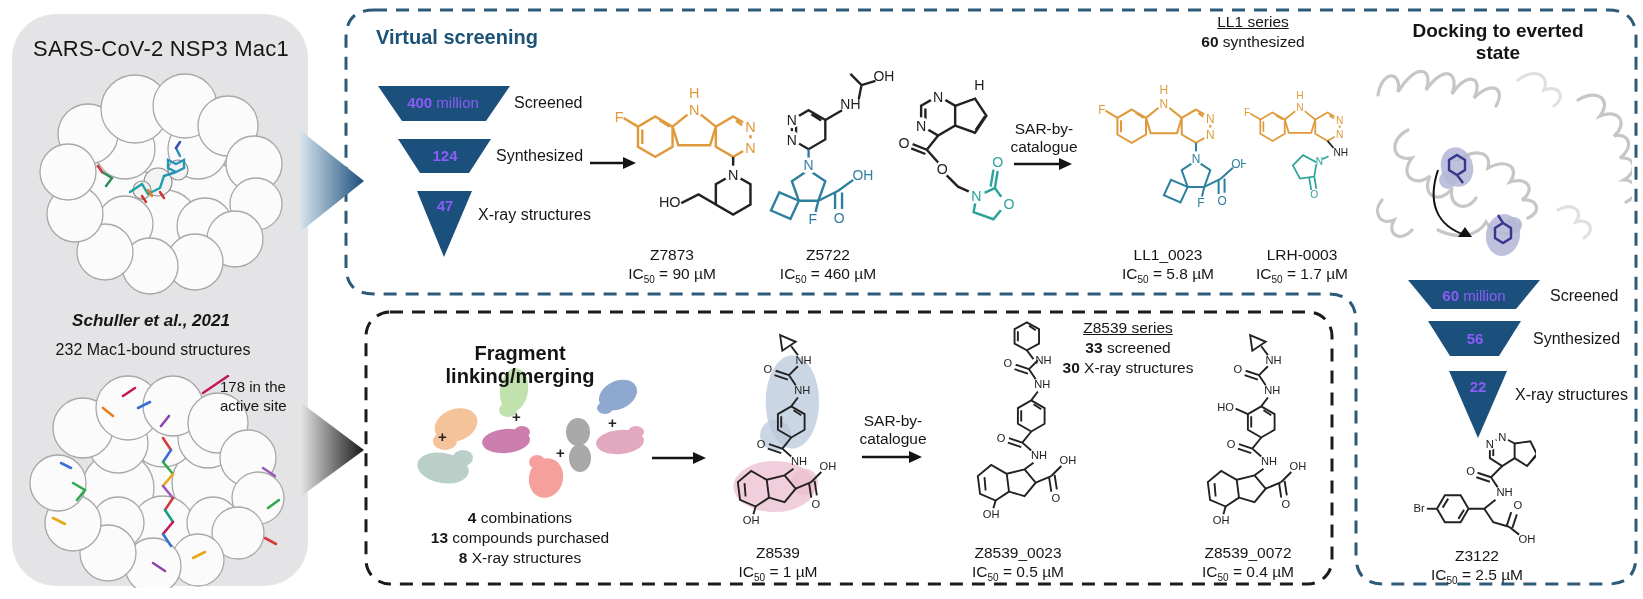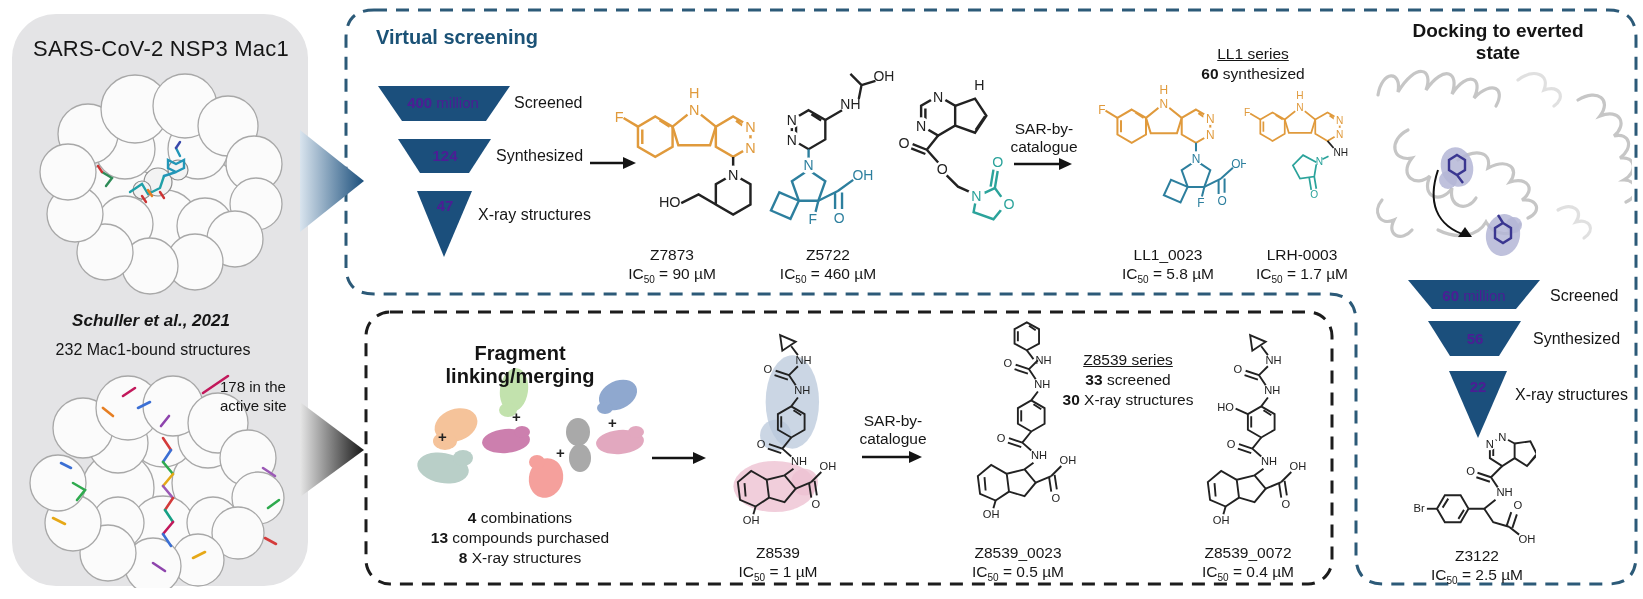--- a/index.html
+++ b/index.html
@@ -9,27 +9,27 @@
   .ctr{text-align:center;}
   .b{font-weight:bold;}
   .panel-gray{background:#e4e4e6;border-radius:44px;}
   .title-main{font-size:22px;font-weight:normal;letter-spacing:.2px;}
   .title-blue{font-size:20px;font-weight:bold;color:#1b5276;}
   .title-black{font-size:20px;font-weight:bold;color:#141414;}
   .title-dock{font-size:19px;font-weight:bold;color:#141414;}
   .cite{font-size:17px;font-weight:bold;font-style:italic;}
   .plain16{font-size:16px;}
   .note{font-size:15px;line-height:19px;}
-  .funnel-txt{font-size:15px;color:#4c1d95;white-space:nowrap;}
+  .funnel-txt{font-size:15px;color:#8b5cf6;white-space:nowrap;}
   .funnel-lab{font-size:16px;color:#161616;white-space:nowrap;}
   .cmpd-label{font-size:15.5px;line-height:19px;white-space:nowrap;}
   .cmpd-label sub{font-size:10px;text-align:right;}
   .sar{font-size:15.5px;line-height:18px;}
   .series{font-size:15.5px;line-height:20px;white-space:nowrap;}
-  .series .sname{text-decoration:underline;margin-top:32px;}
+  .series .sname{text-decoration:underline;}
   .plus{font-size:15px;font-weight:bold;color:#222;}
   svg{display:block;}
   svg text{font-family:"Liberation Sans",sans-serif;}
 </style>
 </head>
 <body>
 
 <div id="canvas">
 
   <div class="abs panel-gray" style="left:12px;top:14px;width:296px;height:572px;"></div>

